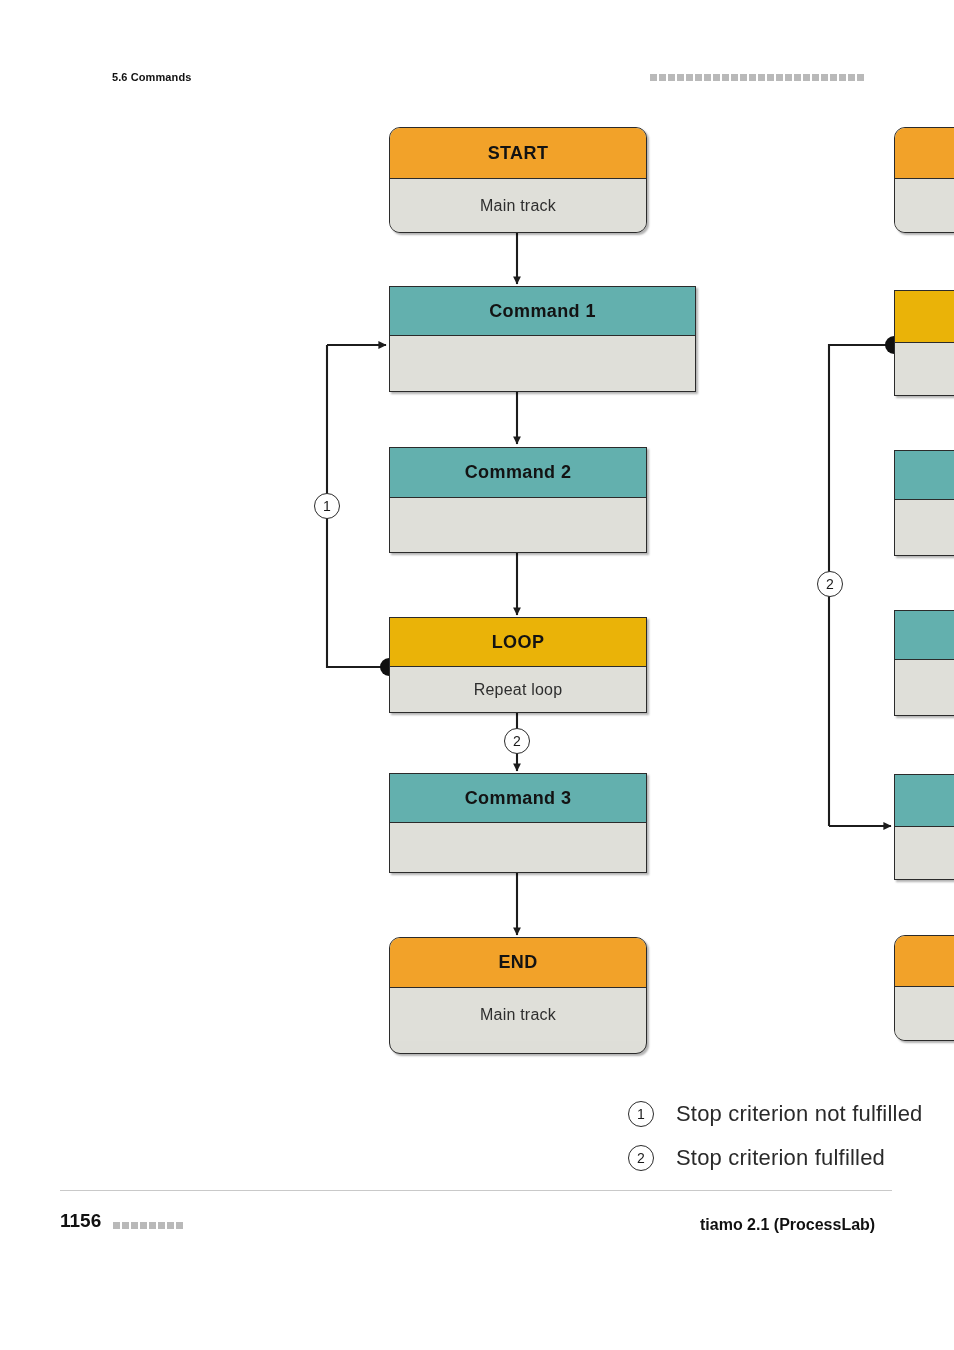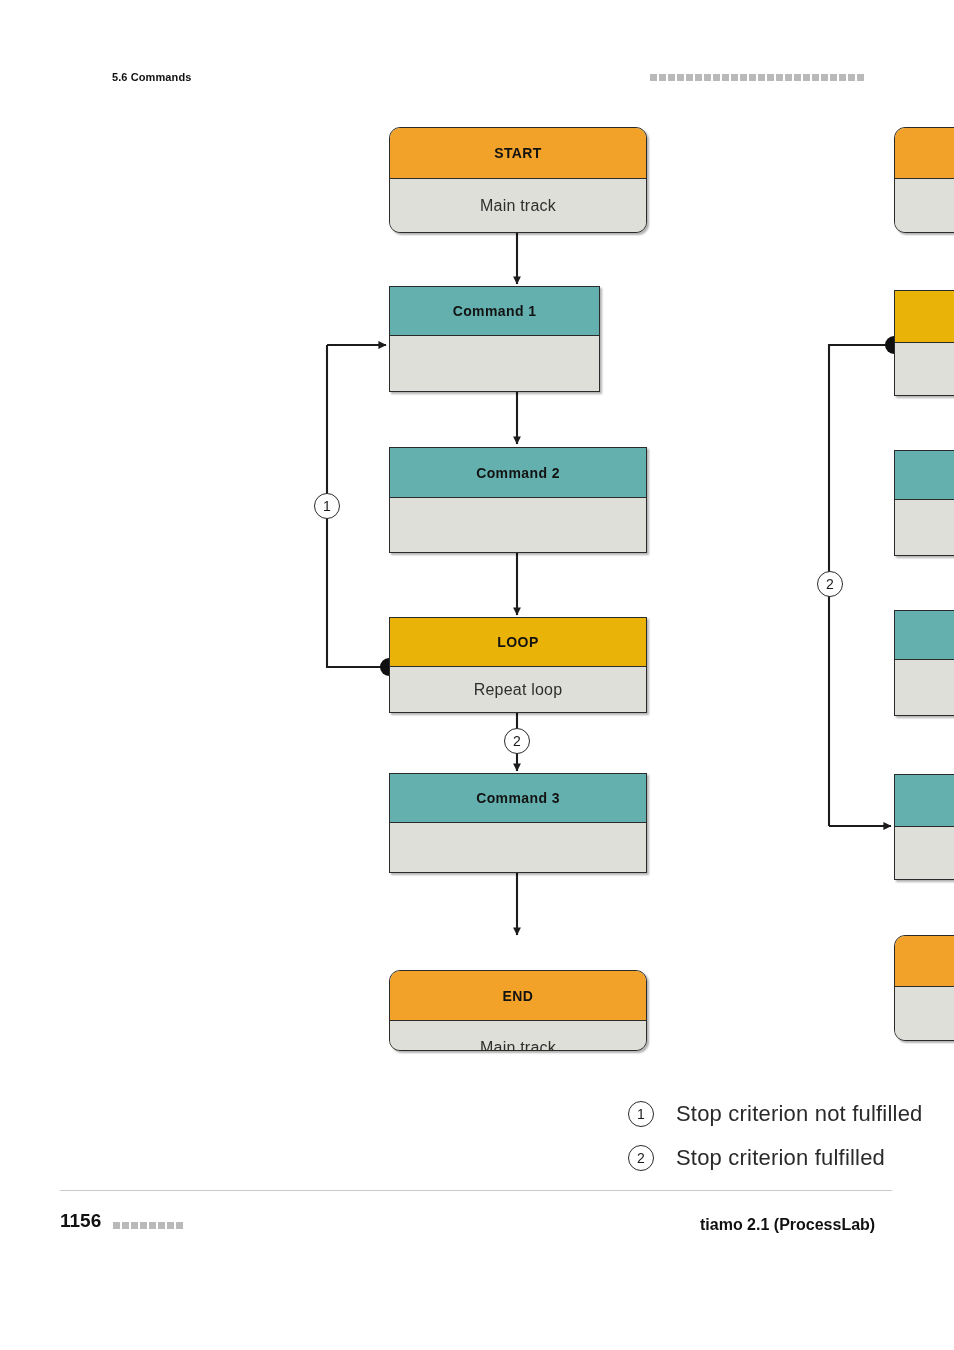--- a/index.html
+++ b/index.html
@@ -70,21 +70,21 @@
     box-shadow: 2px 2px 2px rgba(0,0,0,0.30);
   }
   .flow-box.rounded {
     border-radius: 11px;
   }
   .box-header {
     box-sizing: border-box;
     width: 100%;
     text-align: center;
     font-weight: 700;
-    font-size: 14px;
+    font-size: 18px;
     letter-spacing: 0.4px;
     color: #131313;
     display: flex;
     align-items: center;
     justify-content: center;
     border-bottom: 1.4px solid #2b2b2b;
   }
   .box-header.terminal { background: #f2a229; }
   .box-header.command  { background: #63b0ae; }
   .box-header.loop     { background: #eab308; }
@@ -256,41 +256,41 @@
 
     <circle cx="389" cy="563" r="9" fill="#101010"></circle>
     <circle cx="894" cy="241" r="9" fill="#101010"></circle>
   </svg>
 
   <div class="flow-box rounded" style="left:389px; top:23px; width:258px; height:106px;">
     <div class="box-header terminal" style="height:51px;">START</div>
     <div class="box-body" style="height:53px;">Main track</div>
   </div>
 
-  <div class="flow-box" style="left:389px; top:182px; width:211px; height:106px;">
+  <div class="flow-box" style="left:389px; top:182px; width:307px; height:106px;">
     <div class="box-header command" style="height:49px;">Command 1</div>
     <div class="box-body" style="height:55px;"></div>
   </div>
 
   <div class="flow-box" style="left:389px; top:343px; width:258px; height:106px;">
     <div class="box-header command" style="height:50px;">Command 2</div>
     <div class="box-body" style="height:55px;"></div>
   </div>
 
   <div class="flow-box" style="left:389px; top:513px; width:258px; height:96px;">
     <div class="box-header loop" style="height:49px;">LOOP</div>
     <div class="box-body" style="height:45px;">Repeat loop</div>
   </div>
 
   <div class="flow-box" style="left:389px; top:669px; width:258px; height:100px;">
     <div class="box-header command" style="height:49px;">Command 3</div>
     <div class="box-body" style="height:49px;"></div>
   </div>
 
-  <div class="flow-box rounded" style="left:389px; top:833px; width:258px; height:81px;margin-top:33px;">
+  <div class="flow-box rounded" style="left:389px; top:833px; width:258px; height:117px;">
     <div class="box-header terminal" style="height:50px;">END</div>
     <div class="box-body" style="height:53px;">Main track</div>
   </div>
 
   <div class="callout" style="left:314px; top:389px;">1</div>
   <div class="callout" style="left:504px; top:624px;">2</div>
 
   <div class="flow-box rounded" style="left:894px; top:23px; width:258px; height:106px;">
     <div class="box-header terminal" style="height:51px;"></div>
     <div class="box-body" style="height:53px;"></div>

